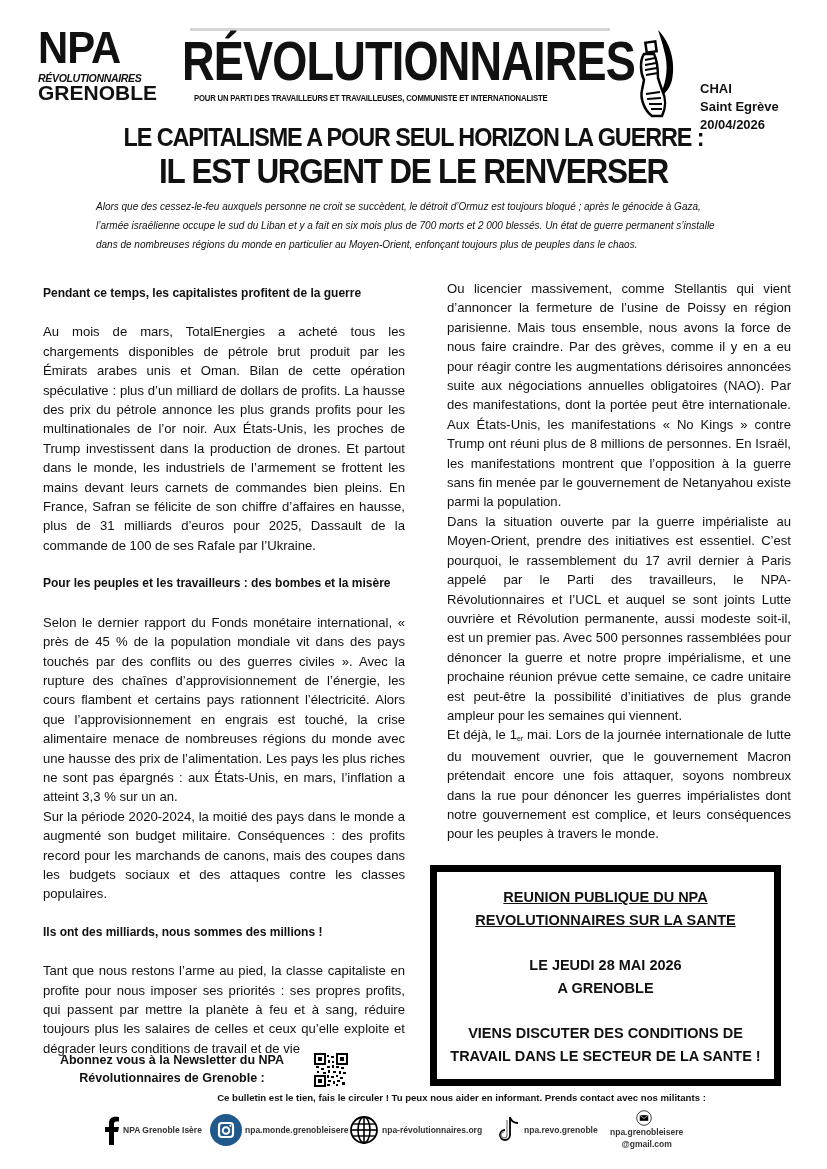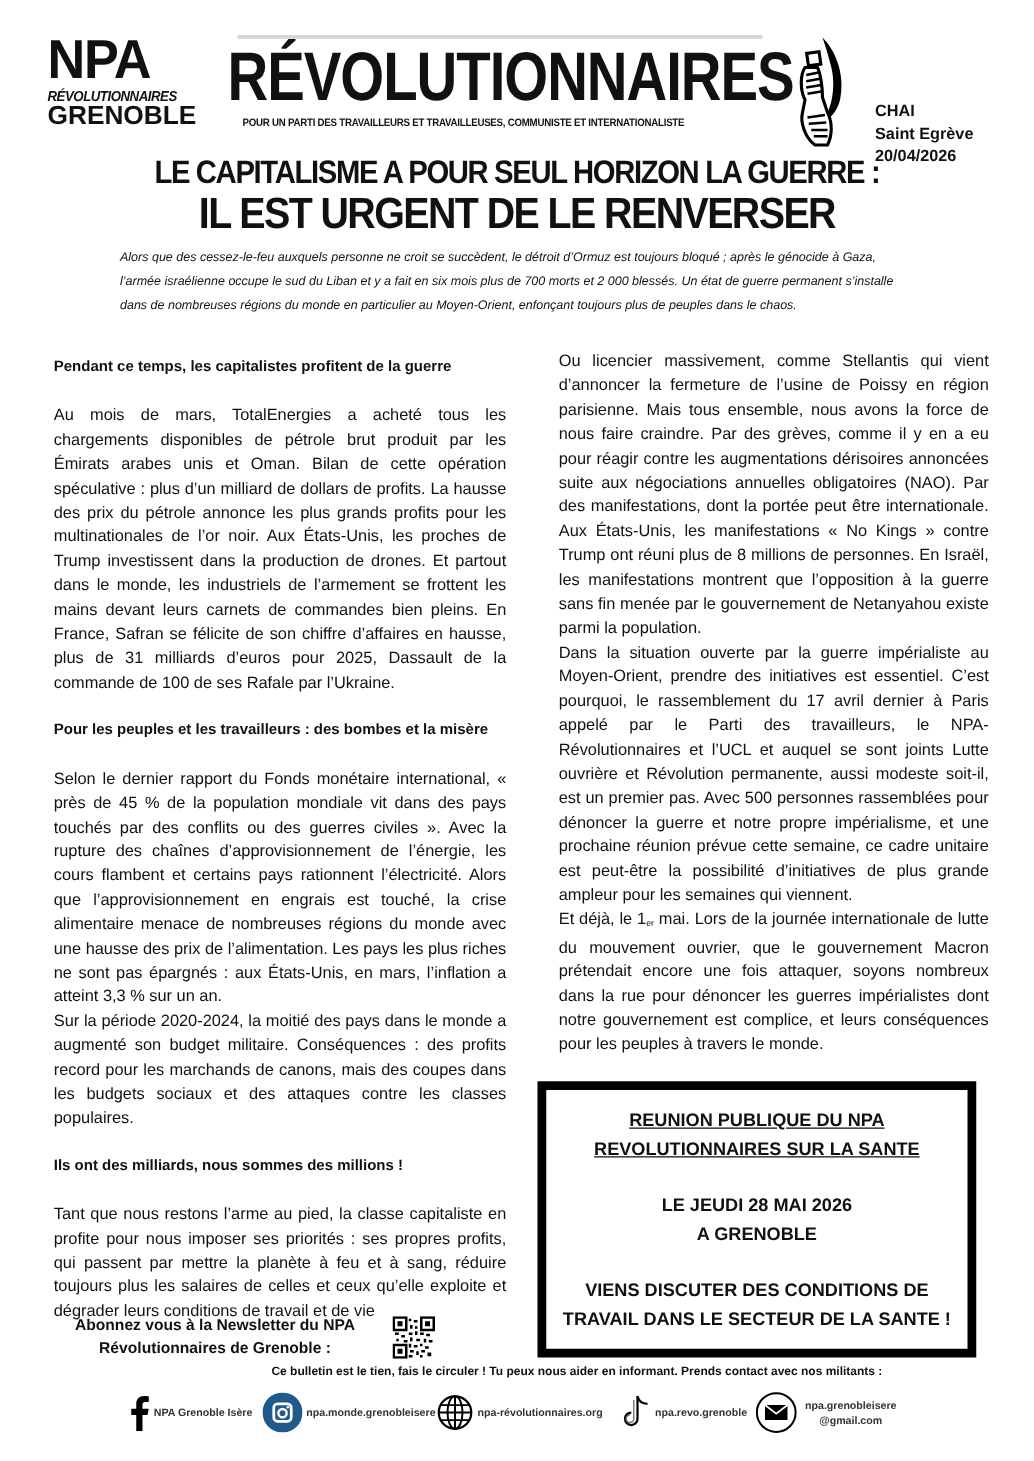--- a/index.html
+++ b/index.html
@@ -165,21 +165,21 @@
 
 <div class="abs social" style="left:497px;">
   <svg width="24" height="32" viewBox="0 0 24 32">
     <path d="M13 3v18a5 5 0 1 1-5-5" fill="none" stroke="#000" stroke-width="1.8"></path>
     <path d="M13 3c1 4 4 6 8 6" fill="none" stroke="#000" stroke-width="1.8"></path>
     <path d="M10 6v15a3 3 0 1 1-3-3" fill="none" stroke="#777" stroke-width="1.2"></path>
   </svg>
   <span class="lbl">npa.revo.grenoble</span>
 </div>
 
-<div class="abs social" style="left:604px;">
+<div class="abs social" style="left:604px;flex-direction:column;">
   <svg width="34" height="34" viewBox="0 0 34 34">
     <circle cx="17" cy="17" r="15.5" fill="none" stroke="#000" stroke-width="1.6"></circle>
     <rect x="8" y="11" width="18" height="12" fill="#000"></rect>
     <path d="M8 11 L17 18 L26 11" fill="none" stroke="#fff" stroke-width="1.4"></path>
   </svg>
   <span class="lbl" style="text-align:center; line-height:12px; margin-left:6px;">
     <span>npa.grenobleisere</span><br>
     <span>@gmail.com</span>
   </span>
 </div>

